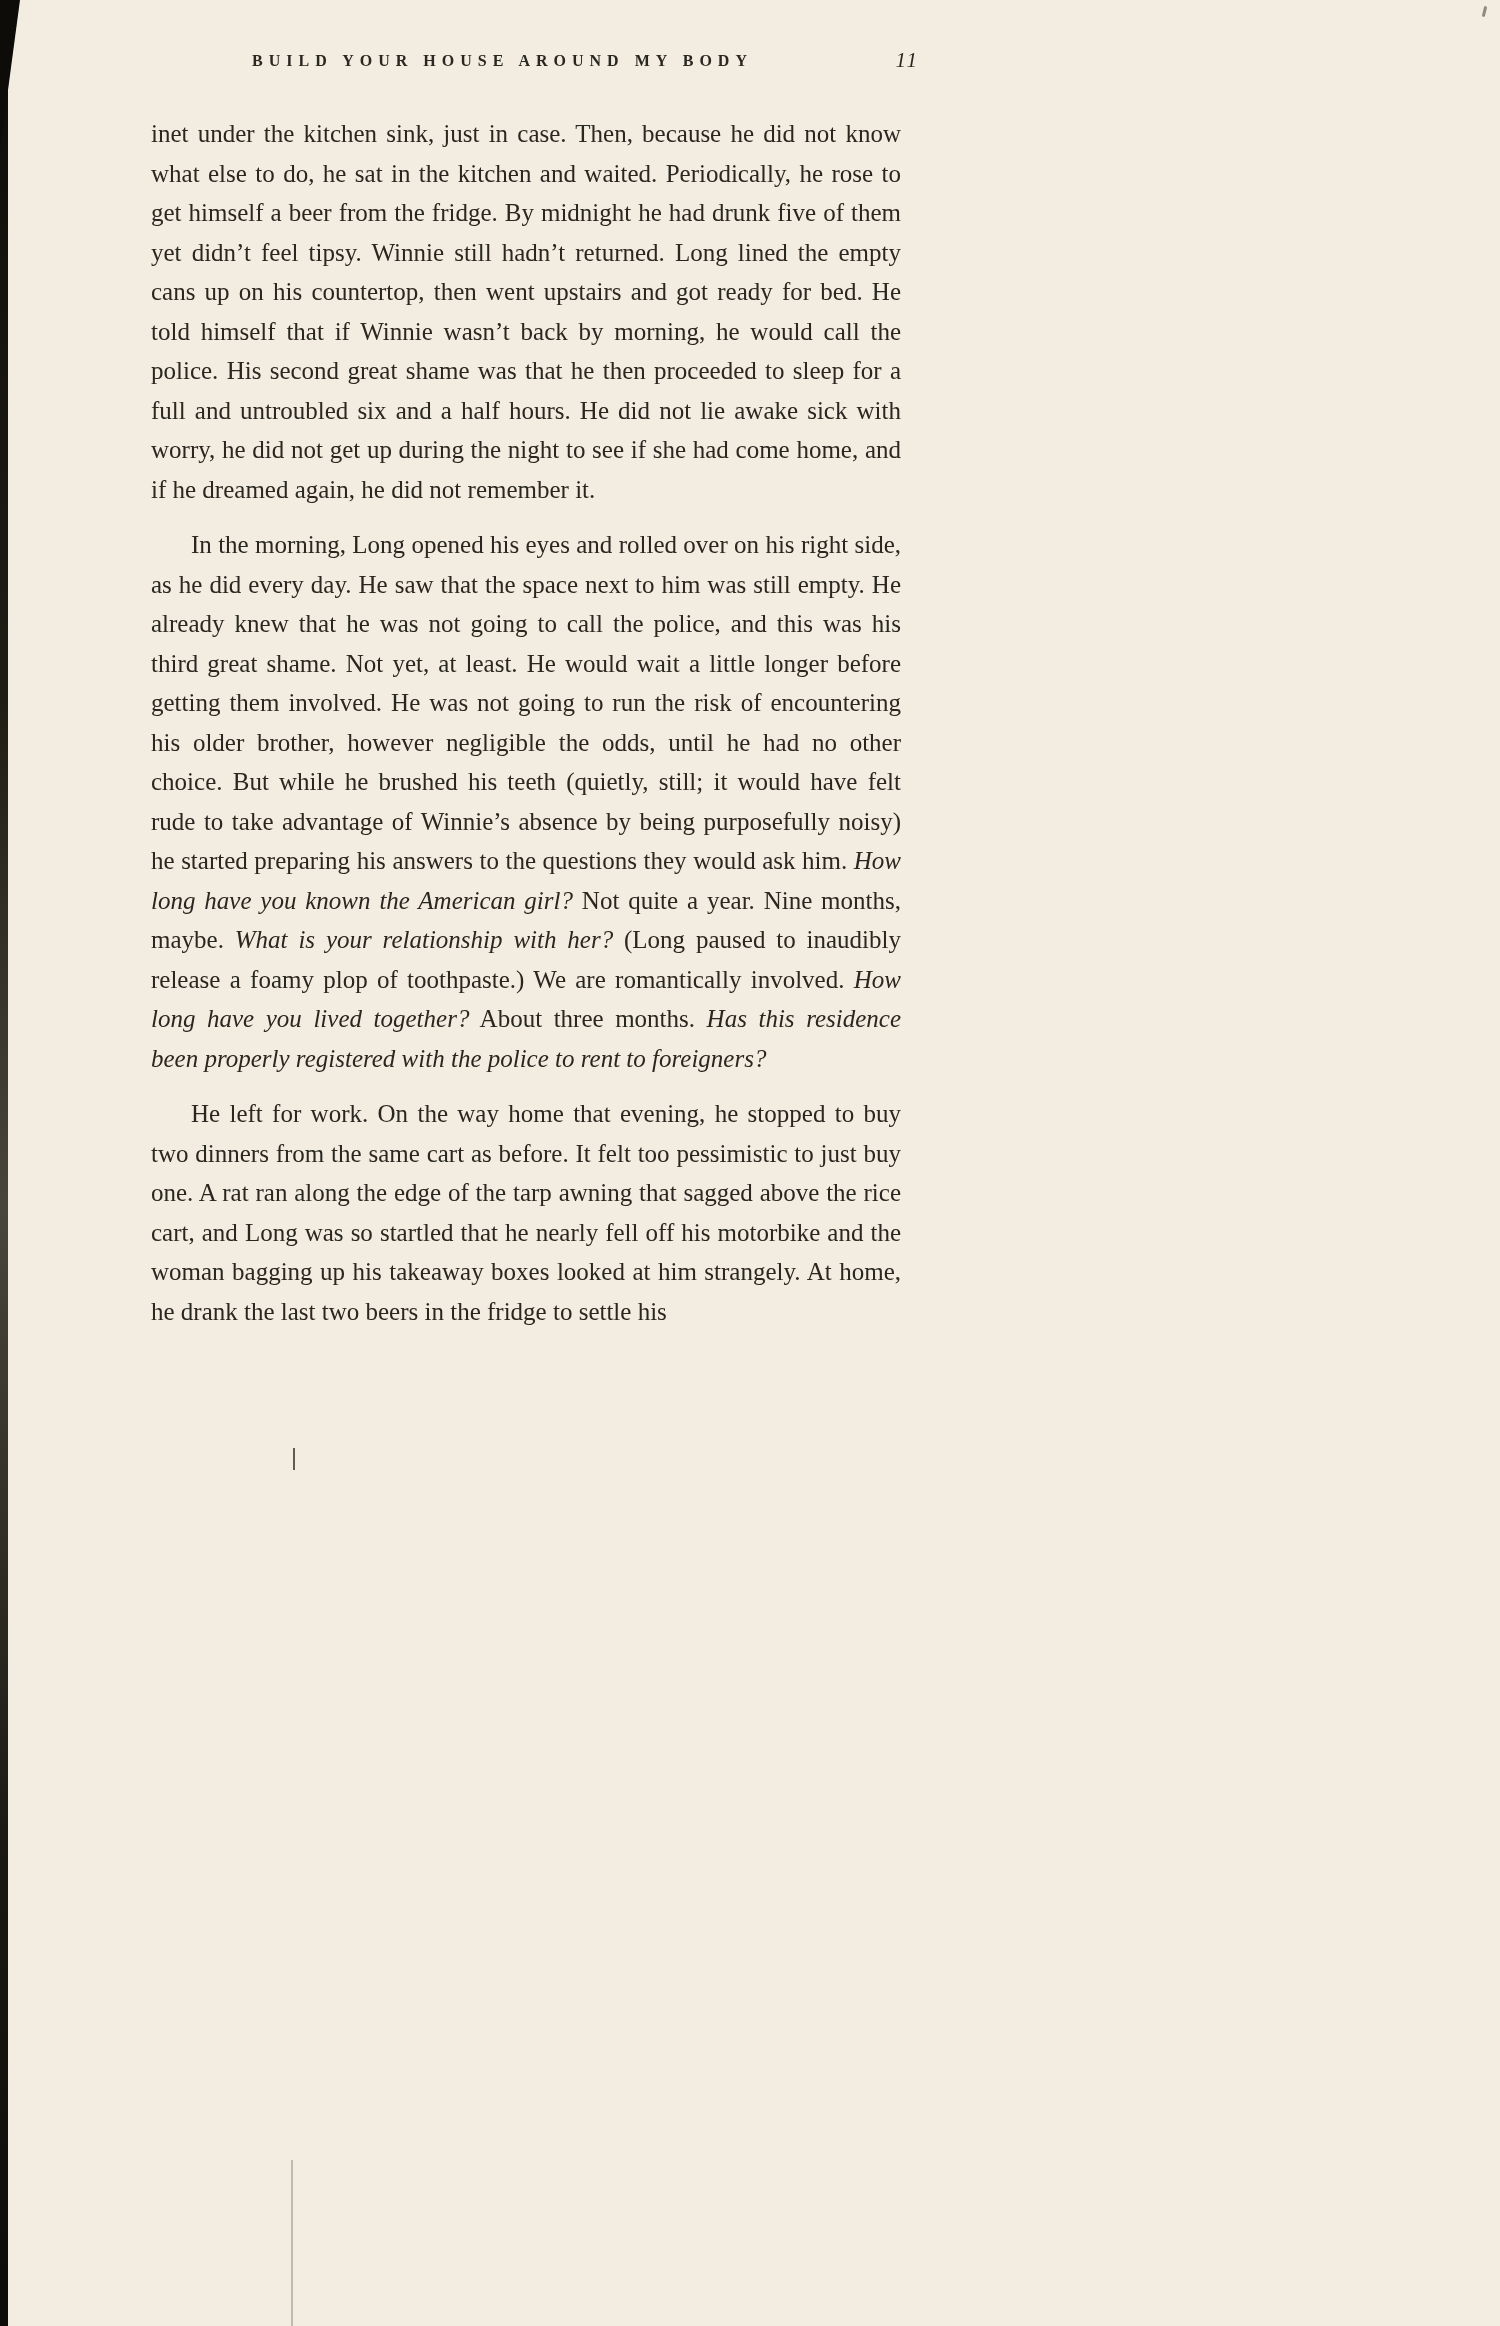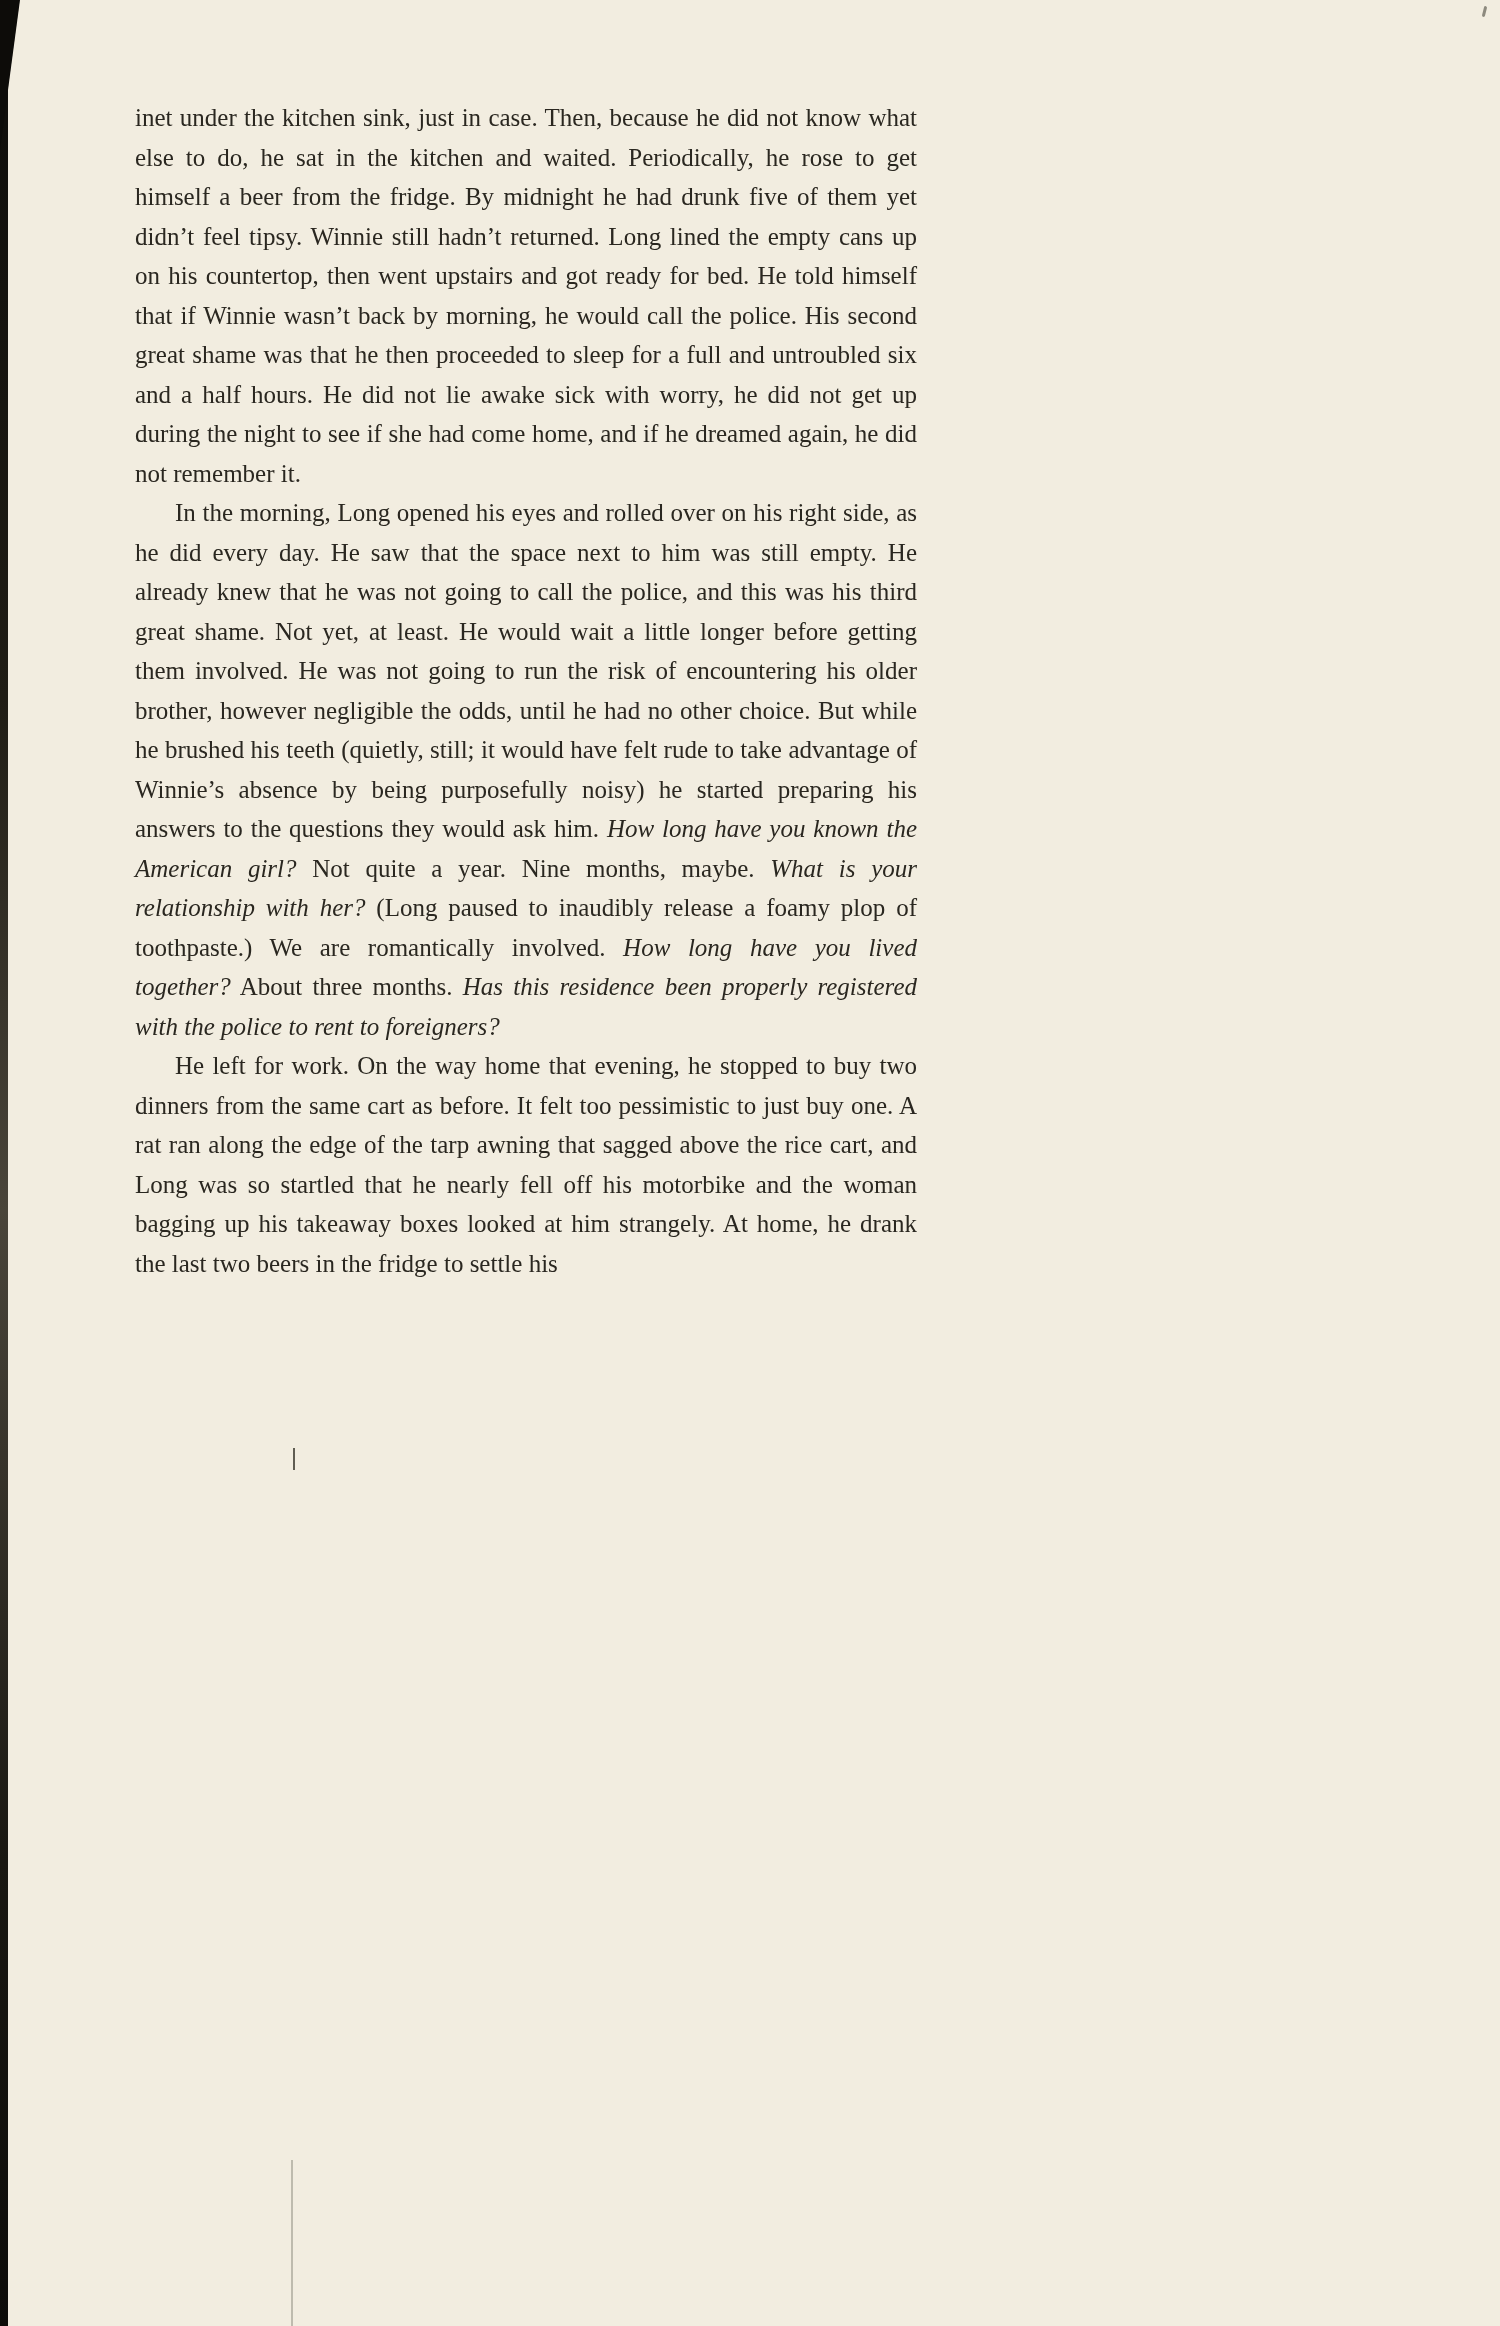--- a/index.html
+++ b/index.html
@@ -56,39 +56,43 @@
   }
 
   .text-block {
     position: absolute;
     top: 98px; left: 135px;
     width: 782px;
     font-size: 25px;
     line-height: 39.5px;
     text-align: justify;
   }
-  .text-block p { margin: 0; }
+  .text-block p { margin: 16px; }
   .text-block p.indent { text-indent: 40px; }
   .it { font-style: italic; }
 
   
   .artifact { position: absolute; background: #3b382e; }
   .a1 { left: 293px; top: 1448px; width: 2px; height: 22px; opacity: .8; }
   .a2 { left: 291px; top: 2160px; width: 2px; height: 166px; opacity: .28; }
   .a3 { right: 14px; top: 6px; width: 3px; height: 11px; border-radius: 2px;
         opacity: .55; transform: rotate(14deg); }
 </style>
 </head>
 <body>
 
 <div class="page">
 
   <div class="gutter"></div>
   <div class="gutter-wedge"></div>
 
+  <header class="running-head">
+    <span class="book-title">BUILD YOUR HOUSE AROUND MY BODY</span>
+    <span class="page-number">11</span>
+  </header>
 
   <main class="text-block" id="text-block">
       <p><span>inet under the kitchen sink, just in case. Then, because he did not know what else to do, he sat in the kitchen and waited. Periodically, he rose to get himself a beer from the fridge. By midnight he had drunk five of them yet didn’t feel tipsy. Winnie still hadn’t returned. Long lined the empty cans up on his countertop, then went upstairs and got ready for bed. He told himself that if Winnie wasn’t back by morning, he would call the police. His second great shame was that he then proceeded to sleep for a full and untroubled six and a half hours. He did not lie awake sick with worry, he did not get up during the night to see if she had come home, and if he dreamed again, he did not remember it.</span></p>
       <p class="indent"><span>In the morning, Long opened his eyes and rolled over on his right side, as he did every day. He saw that the space next to him was still empty. He already knew that he was not going to call the police, and this was his third great shame. Not yet, at least. He would wait a little longer before getting them involved. He was not going to run the risk of encountering his older brother, however negligible the odds, until he had no other choice. But while he brushed his teeth (quietly, still; it would have felt rude to take advantage of Winnie’s absence by being purposefully noisy) he started preparing his answers to the questions they would ask him. </span><span class="it">How long have you known the American girl?</span><span> Not quite a year. Nine months, maybe. </span><span class="it">What is your relationship with her?</span><span> (Long paused to inaudibly release a foamy plop of toothpaste.) We are romantically involved. </span><span class="it">How long have you lived together?</span><span> About three months. </span><span class="it">Has this residence been properly registered with the police to rent to foreigners?</span></p>
       <p class="indent"><span>He left for work. On the way home that evening, he stopped to buy two dinners from the same cart as before. It felt too pessimistic to just buy one. A rat ran along the edge of the tarp awning that sagged above the rice cart, and Long was so startled that he nearly fell off his motorbike and the woman bagging up his takeaway boxes looked at him strangely. At home, he drank the last two beers in the fridge to settle his</span></p>
     </main>
 
   <div class="artifact a1"></div>
   <div class="artifact a2"></div>
   <div class="artifact a3"></div>

